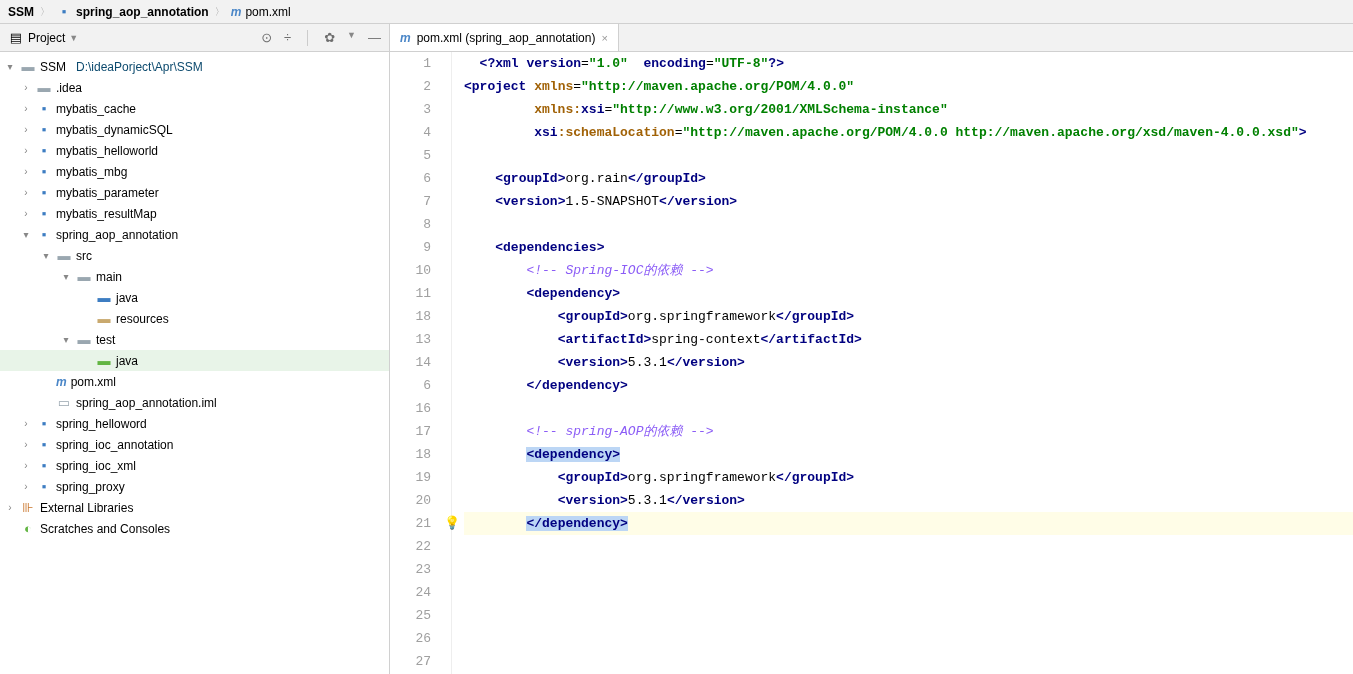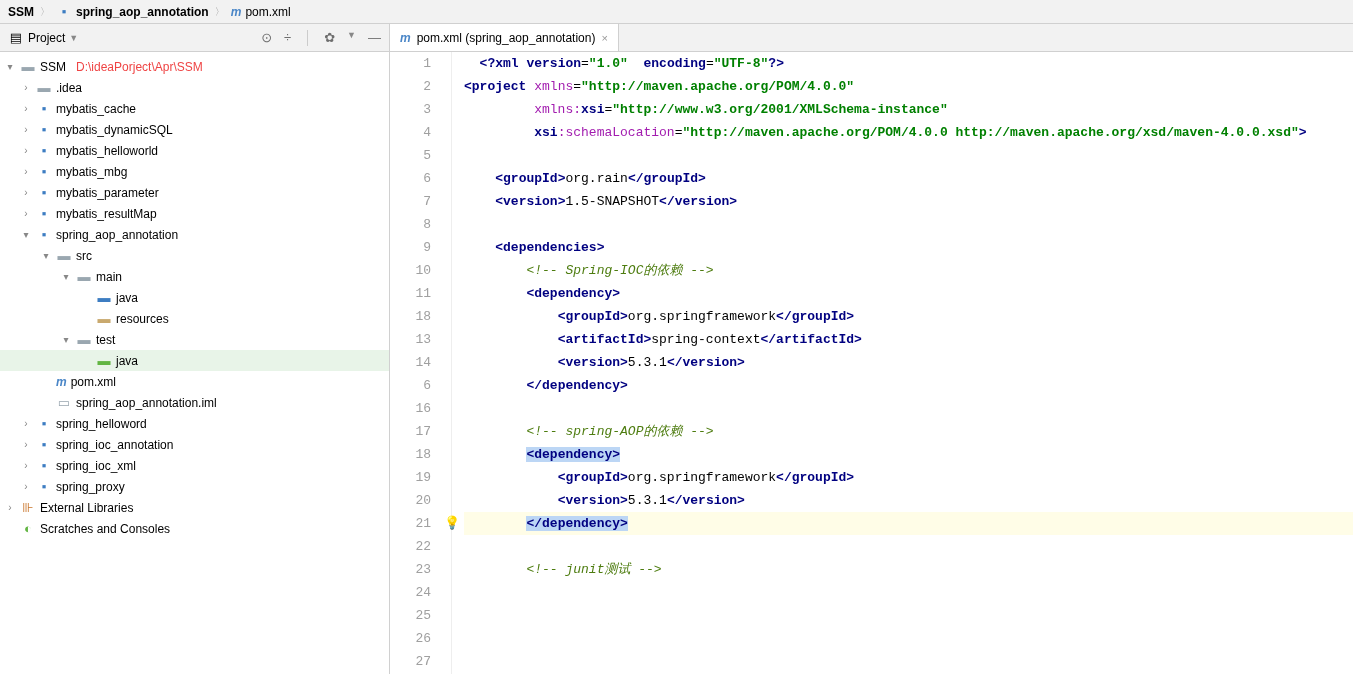--- a/index.html
+++ b/index.html
@@ -19,36 +19,36 @@
 .tool-header .title { display: flex; align-items: center; gap: 4px; flex: 1; }
 .tool-header .dropdown { color: #888; font-size: 9px; }
 .tool-header .icons { display: flex; gap: 12px; color: #6e6e6e; font-size: 13px; }
 .tool-header .sep-v { width: 1px; height: 16px; background: #ccc; margin: 0 4px; }
 .tree { flex: 1; overflow: auto; padding: 4px 0; }
 .tree-item { display: flex; align-items: center; height: 21px; padding-left: 4px; cursor: pointer; gap: 4px; white-space: nowrap; }
 .tree-item.selected { background: #e8f4e8; }
 .arrow { width: 12px; color: #888; font-size: 10px; text-align: center; }
 .arrow.empty { visibility: hidden; }
 .node-icon { width: 16px; text-align: center; font-size: 13px; }
-.path-hint { color: #ef4444; margin-left: 6px; }
+.path-hint { color: #0c4a6e; margin-left: 6px; }
 .editor-area { flex: 1; display: flex; flex-direction: column; background: #fff; }
 .tab-bar { display: flex; height: 28px; background: #f2f2f2; border-bottom: 1px solid #d0d0d0; }
 .tab { display: flex; align-items: center; gap: 6px; padding: 0 10px; background: #fff; border-right: 1px solid #d0d0d0; font-size: 12px; }
 .tab .close { color: #999; font-size: 11px; }
 .editor { flex: 1; display: flex; overflow: auto; font-family: "Consolas", "Courier New", monospace; font-size: 13px; line-height: 23px; }
 .gutter { width: 62px; background: #fff; border-right: 1px solid #eee; text-align: right; padding-right: 20px; color: #a0a0a0; position: relative; }
 .gutter .ln { height: 23px; position: relative; }
 .code { flex: 1; padding-left: 12px; }
 .line { height: 23px; white-space: pre; }
 .line.hl { background: #fffde7; }
 .tag { color: #000080; font-weight: bold; }
-.attr { color: #a21caf; font-weight: normal; }
+.attr { color: #a16207; font-weight: bold; }
 .val { color: #008000; font-weight: bold; }
 .txt { color: #000; }
-.cmt { color: #4d7c0f; font-style: italic; }
+.cmt { color: #8b5cf6; font-style: italic; }
 .sel { background: #bcd6f5; }
 .bulb { position: absolute; left: -20px; color: #f0a732; font-size: 13px; }
 </style>
 </head>
 <body>
 
 <div class="breadcrumb">
   <span class="item">
       <span class="bold">SSM</span>
     </span>
@@ -256,17 +256,16 @@
 <div class="line">            <span class="tag">&lt;</span><span class="tag">artifactId</span><span class="tag">&gt;</span><span class="txt">spring-context</span><span class="tag">&lt;/</span><span class="tag">artifactId</span><span class="tag">&gt;</span></div>
 <div class="line">            <span class="tag">&lt;</span><span class="tag">version</span><span class="tag">&gt;</span><span class="txt">5.3.1</span><span class="tag">&lt;/</span><span class="tag">version</span><span class="tag">&gt;</span></div>
 <div class="line">        <span class="tag">&lt;/</span><span class="tag">dependency</span><span class="tag">&gt;</span></div>
 <div class="line"></div>
 <div class="line">        <span class="cmt">&lt;!-- spring-AOP的依赖 --&gt;</span></div>
 <div class="line">        <span class="sel"><span class="tag">&lt;</span><span class="tag">dependency</span><span class="tag">&gt;</span></span></div>
 <div class="line">            <span class="tag">&lt;</span><span class="tag">groupId</span><span class="tag">&gt;</span><span class="txt">org.springframework</span><span class="tag">&lt;/</span><span class="tag">groupId</span><span class="tag">&gt;</span></div>
 <div class="line">            <span class="tag">&lt;</span><span class="tag">version</span><span class="tag">&gt;</span><span class="txt">5.3.1</span><span class="tag">&lt;/</span><span class="tag">version</span><span class="tag">&gt;</span></div>
 <div class="line hl" style="position:relative"><span class="bulb">💡</span>        <span class="sel"><span class="tag">&lt;/</span><span class="tag">dependency</span><span class="tag">&gt;</span></span></div>
 <div class="line"></div>
-<div class="line">        <span class="cmt">&lt;!-- junit测试 --&gt;</span></div>
       </div>
     </div>
   </div>
 </div>
 
 </body></html>

